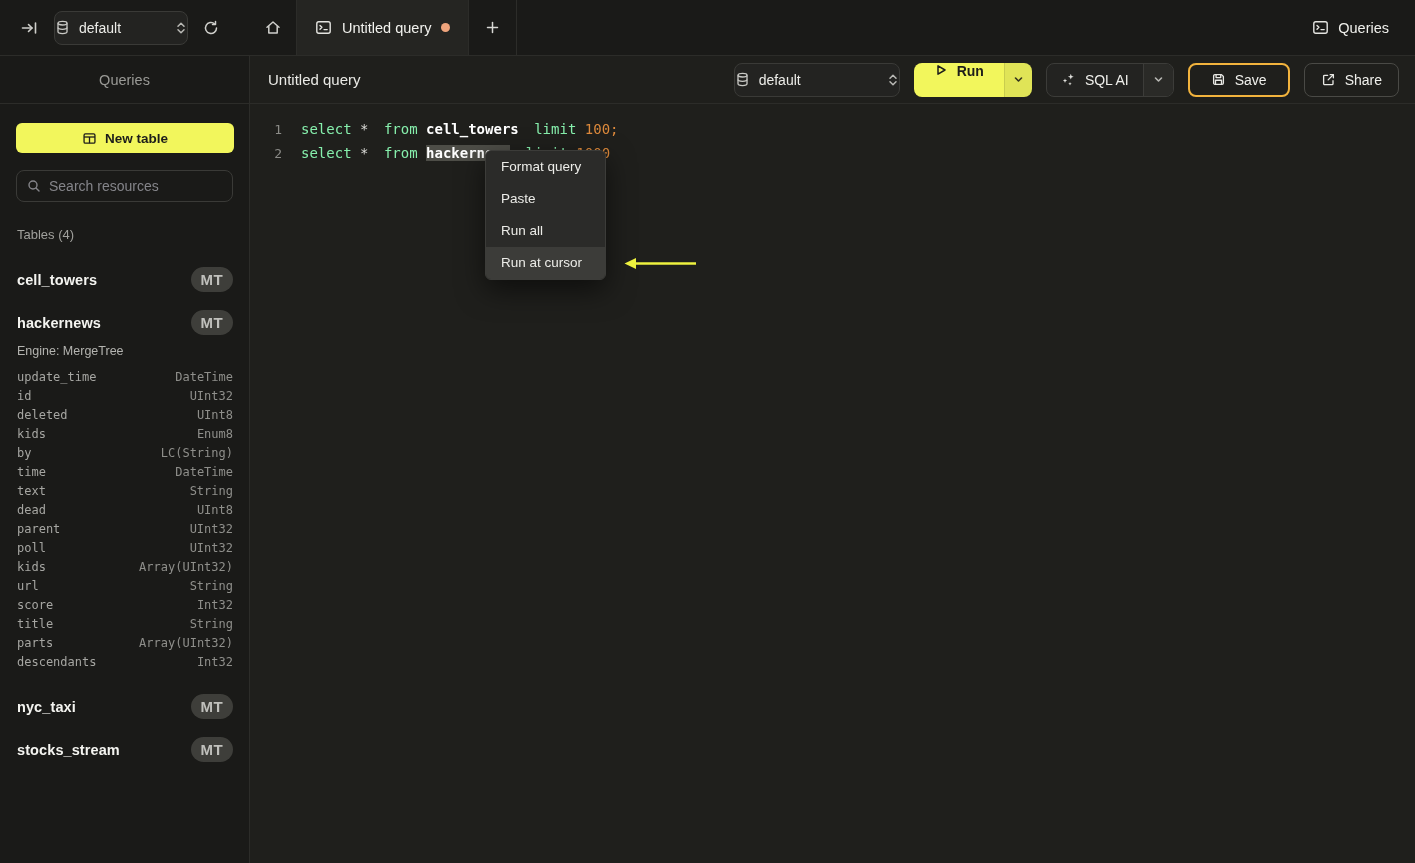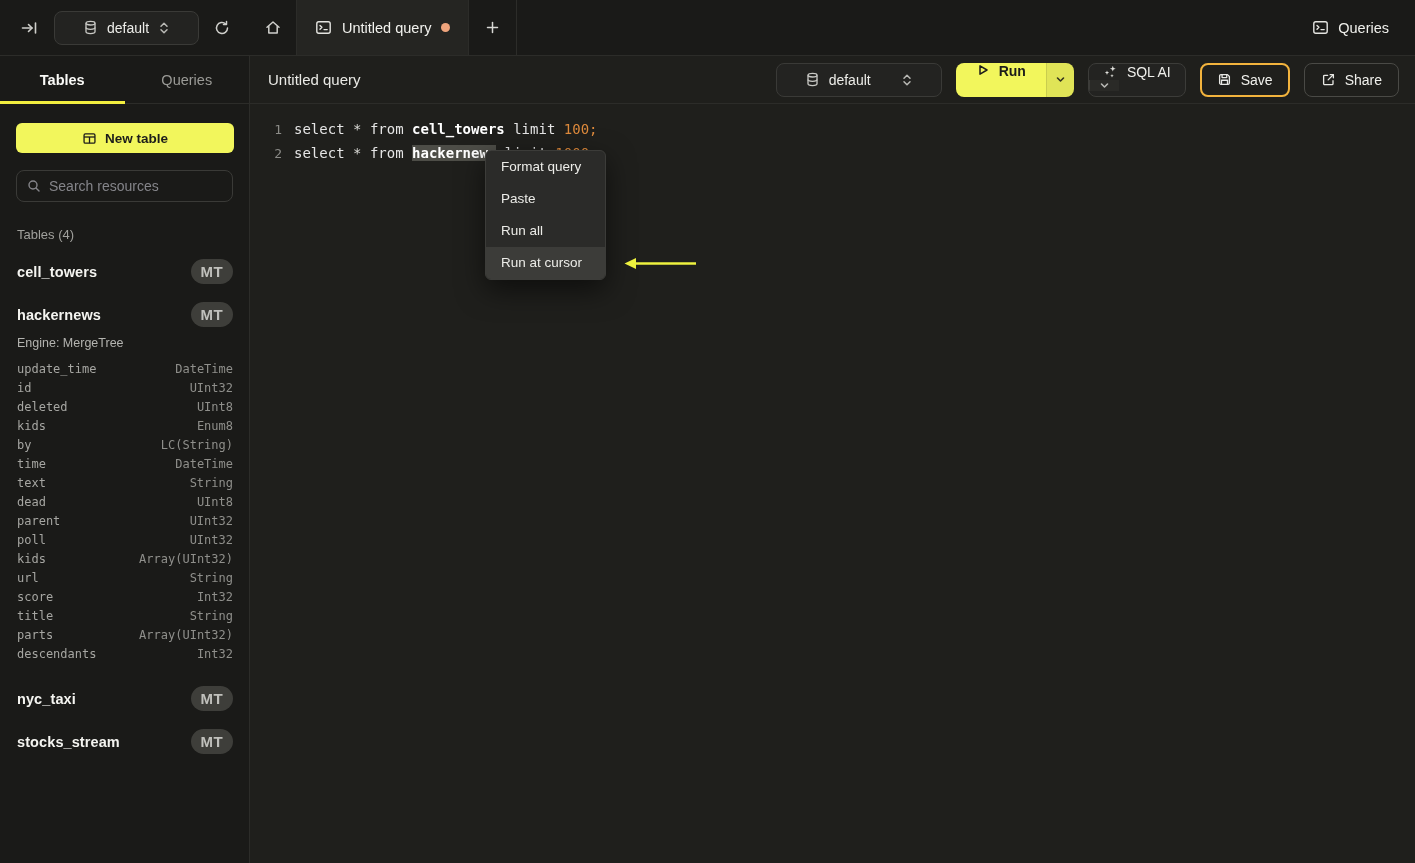--- a/index.html
+++ b/index.html
@@ -17,21 +17,21 @@
     height: 56px; background: #1a1a18; display: flex; align-items: stretch;
     border-bottom: 1px solid #2c2c29; flex: 0 0 56px;
   }
   .topbar-left { width: 250px; display: flex; align-items: center; padding-left: 20px; flex: 0 0 250px; }
   .icon-btn {
     background: none; border: none; color: #cfcfcb; cursor: pointer;
     display: inline-flex; align-items: center; justify-content: center;
   }
   .db-select {
     margin-left: 16px; height: 34px; min-width: 134px;
-    display: inline-flex; align-items: center; gap: 9px; padding: 0 28px;
+    display: inline-flex; align-items: center; gap: 9px; padding: 0 0;
     background: #232321; border: 1px solid #3a3a37; border-radius: 8px;
     color: #ececE8; font-size: 14px; cursor: pointer; font-family: inherit;
   }
   .db-select .lbl { flex: 1; text-align: left; color: #ececE8; }
   .refresh-btn { margin-left: 14px; }
   .tabstrip { display: flex; align-items: stretch; }
   .home-btn { width: 47px; border-right: 1px solid #2c2c29; }
   .tab {
     display: flex; align-items: center; gap: 10px; padding: 0 18px;
     background: #252522; border-right: 1px solid #2c2c29; cursor: pointer;
@@ -74,37 +74,36 @@
     background: #f2f65c; color: #1d1d1a; border: none; font-size: 14px; font-weight: 700;
     cursor: pointer; font-family: inherit;
   }
   .run-caret {
     width: 28px; background: #e0e457; border: none; border-left: 1px solid #c9cd4e;
     color: #33331f; cursor: pointer; display: inline-flex; align-items: center; justify-content: center;
   }
   .split-ai {
     display: flex; height: 34px; border: 1px solid #3c3c39; border-radius: 8px; overflow: hidden;
     background: #232321;
-    flex-direction: column;
   }
   .ai-main {
     display: inline-flex; align-items: center; gap: 9px; padding: 0 14px;
     background: transparent; color: #f0f0ec; border: none; font-size: 14px; cursor: pointer;
     font-family: inherit;
   }
   .ai-caret {
     width: 30px; background: #2a2a27; border: none; border-left: 1px solid #3c3c39;
     color: #b8b8b4; cursor: pointer; display: inline-flex; align-items: center; justify-content: center;
   }
   .btn-outline {
     height: 34px; display: inline-flex; align-items: center; gap: 9px; padding: 0 16px;
     background: #1f1f1c; border: 1px solid #4a4a46; border-radius: 8px;
     color: #f0f0ec; font-size: 14px; cursor: pointer; font-family: inherit;
   }
-  .btn-outline.save-focused { border: 2px solid #f2b33d; padding: 0 15px; }
+  .btn-outline.save-focused { border: 2px solid #f2b33d; padding: 0 21px; }
 
   
   .main { flex: 1; display: flex; min-height: 0; }
   .sidebar {
     width: 250px; flex: 0 0 250px; background: #1a1a18; border-right: 1px solid #2c2c29;
     overflow: hidden; padding-top: 19px;
   }
   .new-table-btn {
     display: flex; align-items: center; justify-content: center; gap: 8px;
     margin: 0 16px; width: 218px; height: 30px; background: #f2f65c; color: #1d1d1a;
@@ -113,21 +112,21 @@
   }
   .search-box {
     margin: 17px 16px 0; height: 32px; display: flex; align-items: center; gap: 8px;
     border: 1px solid #3a3a37; border-radius: 8px; padding: 0 10px; color: #85858a;
   }
   .search-box input {
     flex: 1; background: transparent; border: none; outline: none; color: #d8d8d4;
     font-size: 14px; font-family: inherit;
   }
   .search-box input::placeholder { color: #85858a; }
-  .section-title { margin: 25px 17px 8px; font-size: 13px; color: #a0a09c; }
+  .section-title { margin: 25px 17px 16px; font-size: 13px; color: #a0a09c; }
   .table-row {
     display: flex; align-items: center; justify-content: space-between;
     padding: 9px 16px 9px 17px; cursor: pointer;
   }
   .table-name { font-size: 14.5px; color: #f4f4f0; font-weight: 600; letter-spacing: .1px; }
   .mt-badge {
     background: #3e3e3a; color: #c0c0bc; font-size: 15px; font-weight: 700;
     padding: 4px 10px; border-radius: 999px; letter-spacing: .4px;
   }
   .engine-line { margin: 0px 17px 9px; font-size: 12.5px; color: #b4b4b0; }
@@ -143,21 +142,21 @@
   .editor { flex: 1; background: #1f1f1c; padding-top: 13px; position: relative; }
   .code-line { display: flex; height: 24px; align-items: center; }
   .gutter {
     width: 32px; flex: 0 0 32px; text-align: right;
     font-family: "DejaVu Sans Mono", monospace; font-size: 13px; color: #8b8b87;
   }
   .code-text {
     margin-left: 12px; font-family: "DejaVu Sans Mono", monospace; font-size: 14px;
     white-space: pre; color: #dcdcd8;
   }
-  .tk-kw { color: #e5e5e5; }
+  .tk-kw { color: #86efac; margin-left: 7px; }
   .tk-plain { color: #dcdcd8; }
   .tk-num { color: #de8a3c; }
   .tk-tbl { color: #ffffff; font-weight: 700; }
   .tk-tbl-sel { color: #ffffff; font-weight: 700; background: #4d4d47; }
 
   
   .context-menu {
     position: absolute; left: 485px; top: 150px; width: 121px; z-index: 20;
     background: #2b2b29; border: 1px solid #3c3c39; border-radius: 6px;
     box-shadow: 0 10px 28px rgba(0,0,0,.55); overflow: hidden; padding: 0;
@@ -254,23 +253,20 @@
           <path d="M5 6.4l1.9 1.9L5 10.2"></path>
             <path d="M9 10.6h3.2"></path>
         </svg>
       </span>
       <span>Queries</span>
     </button>
   </header>
 
   <div class="subheader">
     <div class="side-tabs">
-      <button class="side-tab active">
-        <span>Tables</span>
-      </button>
       <button class="side-tab">
         <span>Queries</span>
       </button>
     </div>
     <div class="editor-header">
       <span class="editor-title">Untitled query</span>
       <div class="header-controls">
         <button class="db-select small">
           <span style="color:#c9c9c5">
             <svg width="15" height="15" viewBox="0 0 16 16" fill="none" stroke="currentColor" stroke-width="1.4">

